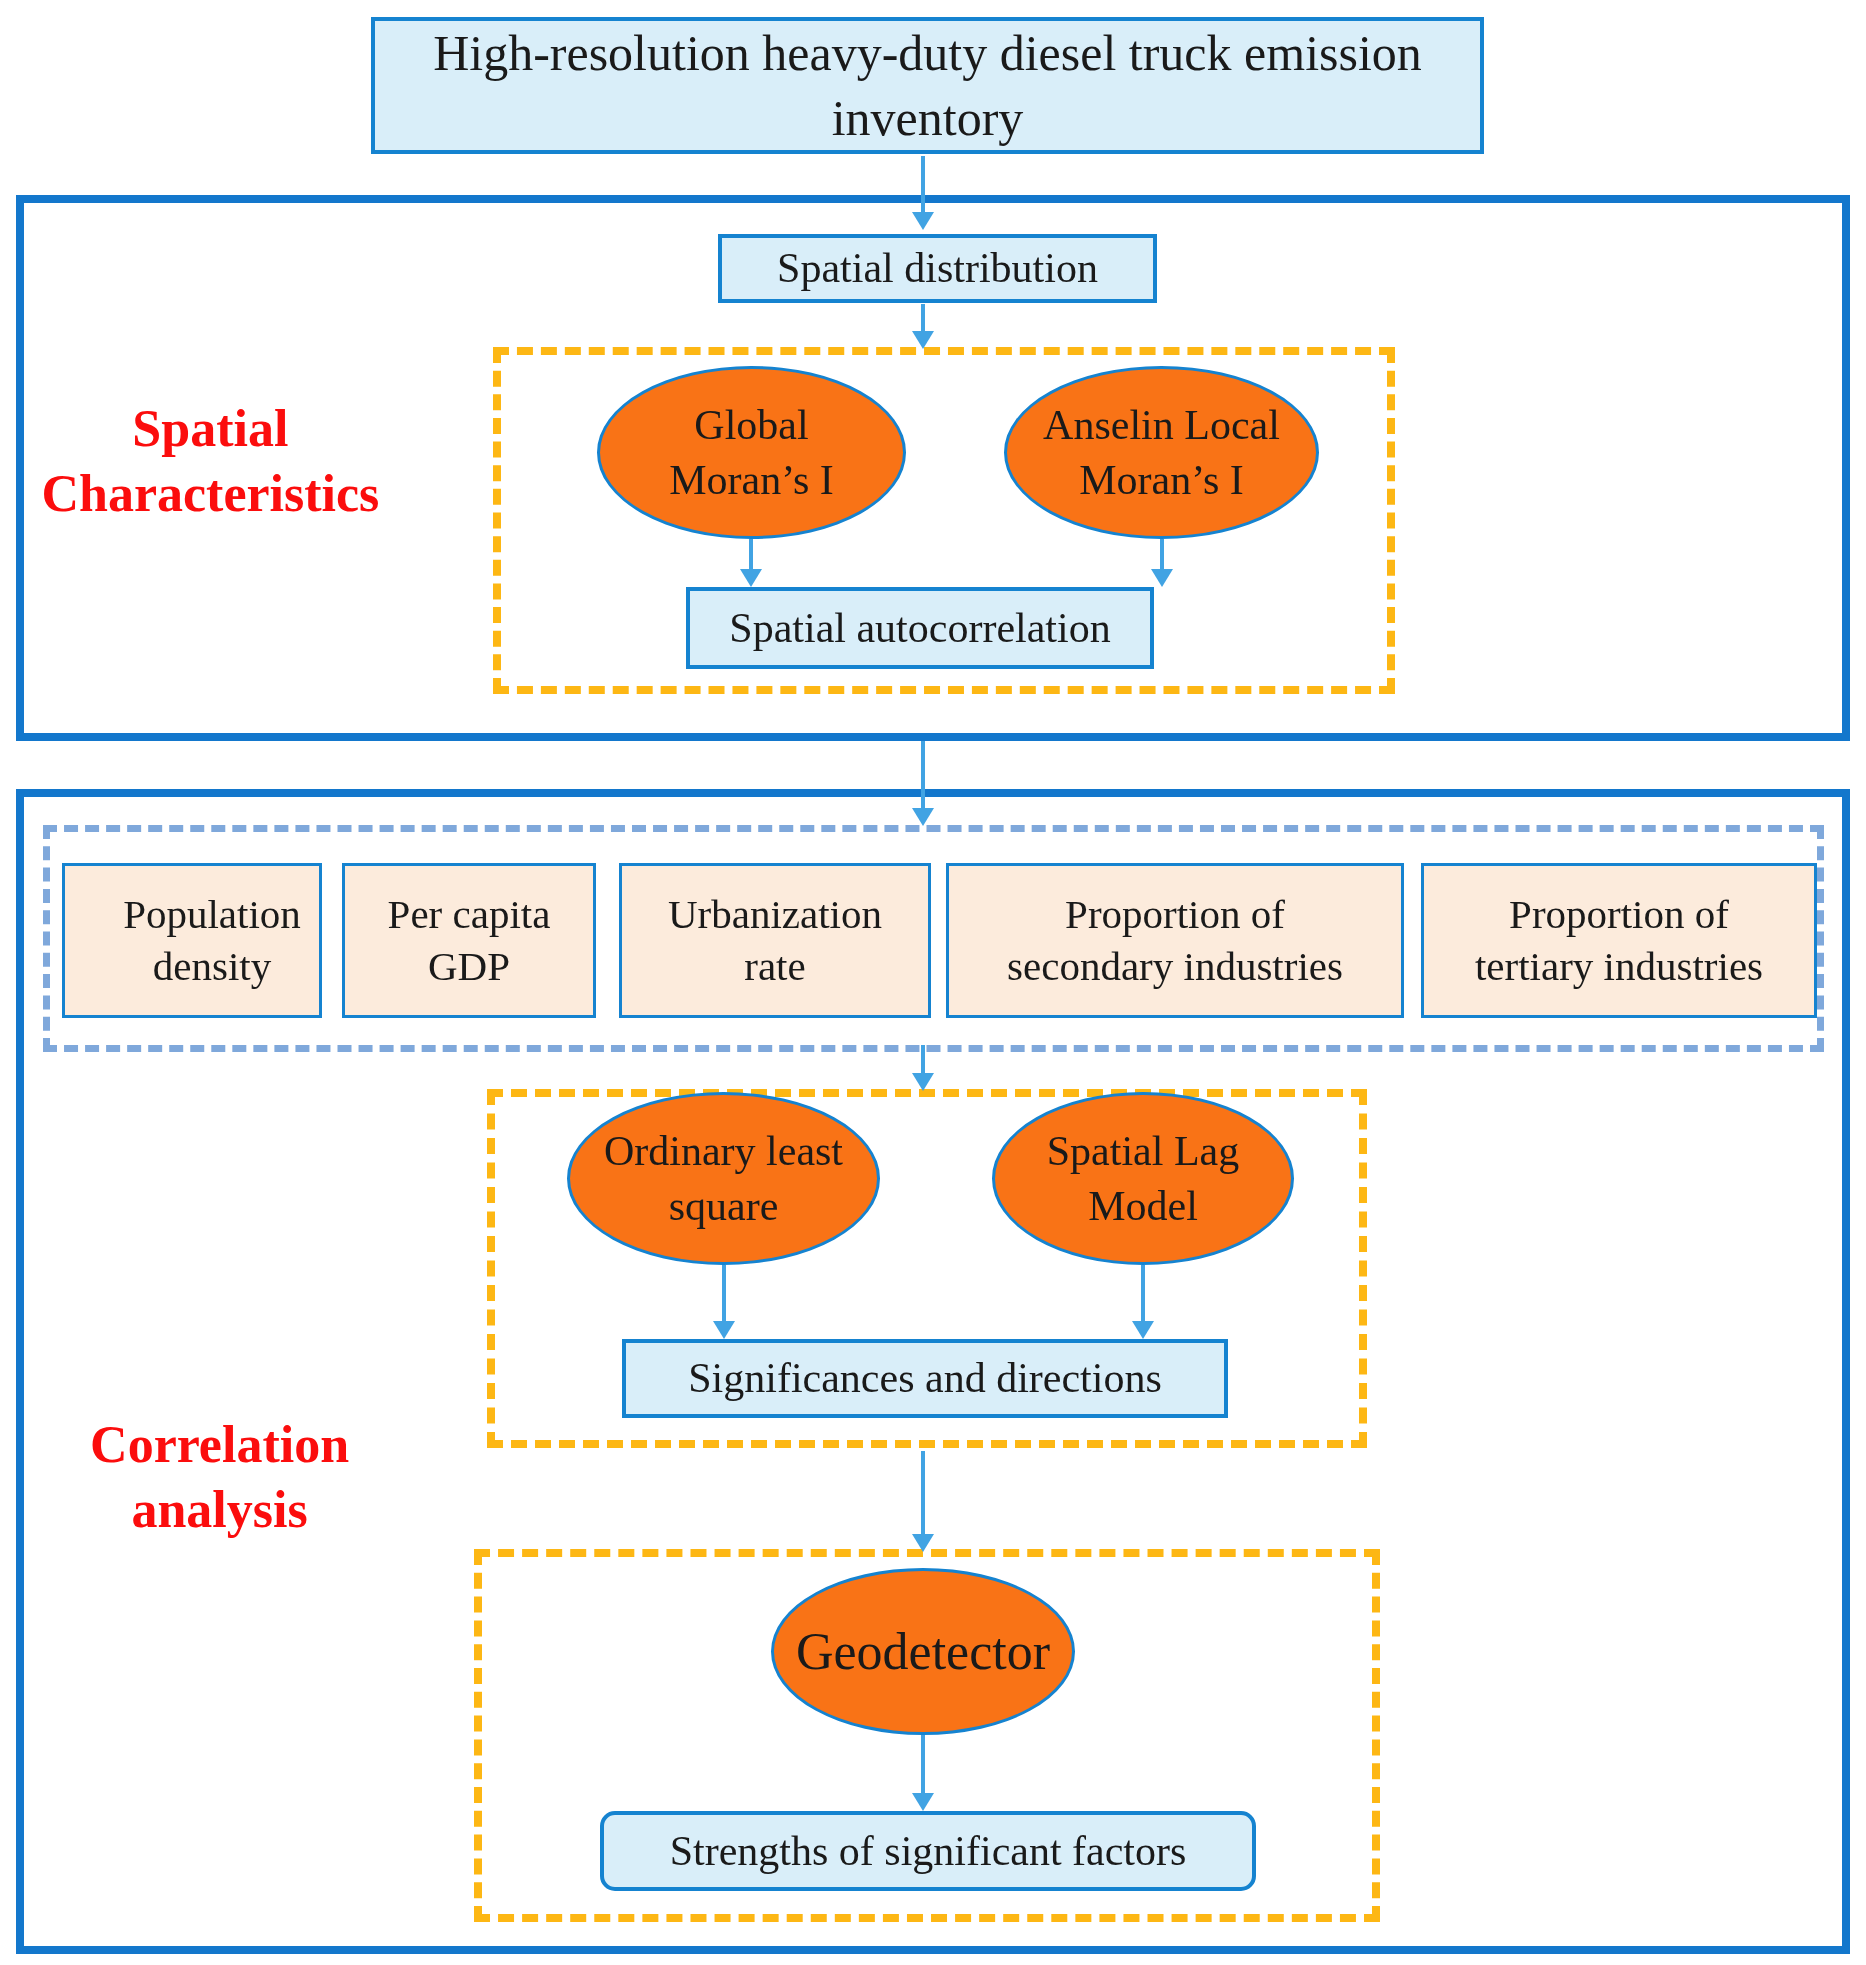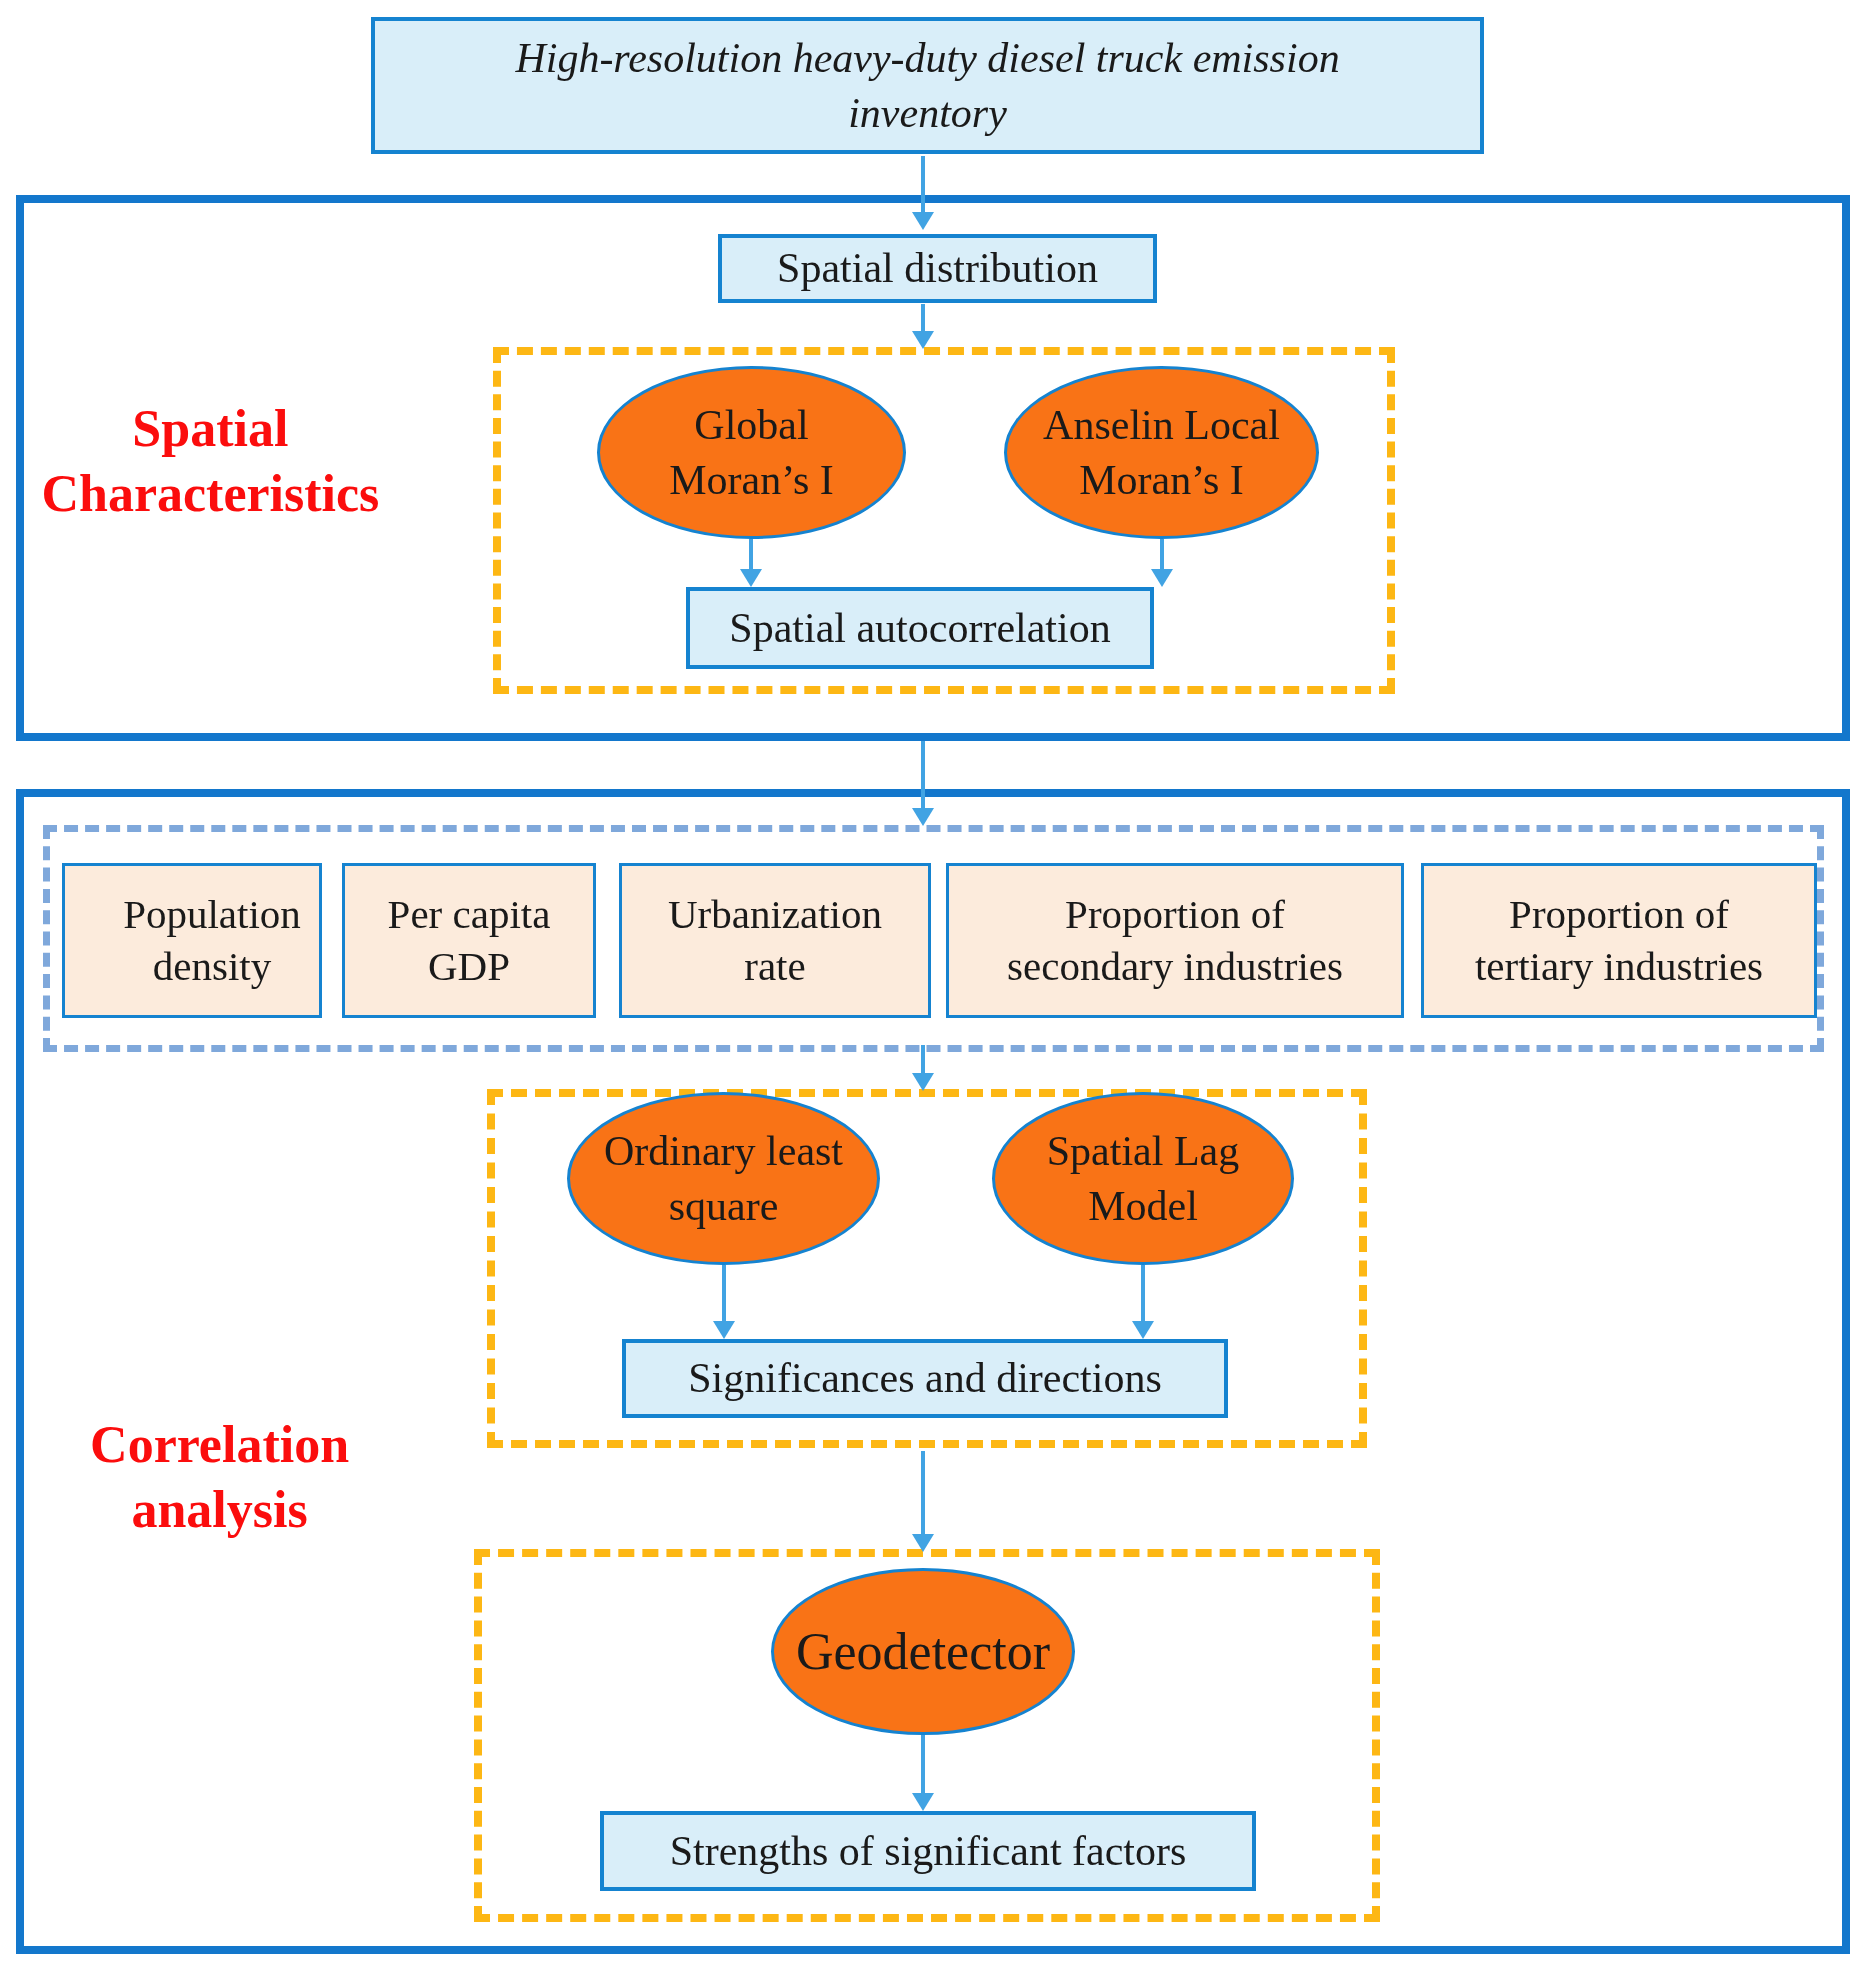--- a/index.html
+++ b/index.html
@@ -37,21 +37,21 @@
   .arrow::before {
     content: ""; position: absolute; left: 50%; top: 0; bottom: 15px;
     width: 3.7px; margin-left: -1.9px; background: var(--arrow-blue, #41a3e3);
   }
   .arrow::after {
     content: ""; position: absolute; left: 50%; bottom: 0; margin-left: -11px;
     border-left: 11px solid transparent; border-right: 11px solid transparent;
     border-top: 18.6px solid var(--arrow-blue, #41a3e3);
   }
 
-  .top-box { font-size: 42px; line-height: 1.3; font-style: italic; }
+  .top-box { font-size: 50px; line-height: 1.3; }
 </style>
 </head>
 <body>
 
 <div class="canvas">
 
   <div class="section" style="left:15.5px; top:195px; width:1834px; height:546px;"></div>
   <div class="section" style="left:15.5px; top:789px; width:1834px; height:1165px;"></div>
 
   <div class="dashed-orange" style="left:493px; top:347px; width:902px; height:347px;"></div>
@@ -89,21 +89,21 @@
   <div class="ellipse" style="left:567px; top:1092px; width:313px; height:173px;">Ordinary least
 square</div>
   <div class="ellipse" style="left:992px; top:1092px; width:302px; height:173px;">Spatial Lag
 Model</div>
   <div class="box blue-fill" style="left:622px; top:1339px; width:606px; height:79px;">Significances and directions</div>
 
   <div class="redlabel" style="left:21.6px; top:1412px; width:396px;">Correlation
 analysis</div>
 
   <div class="ellipse" style="left:771px; top:1568px; width:304px; height:167px; font-size:52px;">Geodetector</div>
-  <div class="box blue-fill" style="left:600px; top:1811px; width:656px; height:80px;">Strengths of significant factors</div>
+  <div class="box blue-fill" style="left:600px; top:1811px; width:656px; height:80px;border-radius:15px;">Strengths of significant factors</div>
 
   <div class="arrow" style="left:912px; top:156px; height:74px;"></div>
   <div class="arrow" style="left:912px; top:304px; height:45px;"></div>
   <div class="arrow" style="left:740px; top:539px; height:48px;"></div>
   <div class="arrow" style="left:1151px; top:539px; height:48px;"></div>
   <div class="arrow" style="left:912px; top:741px; height:85px;"></div>
   <div class="arrow" style="left:912px; top:1045px; height:46px;"></div>
   <div class="arrow" style="left:713px; top:1265px; height:74px;"></div>
   <div class="arrow" style="left:1132px; top:1265px; height:74px;"></div>
   <div class="arrow" style="left:912px; top:1451px; height:101px;"></div>

